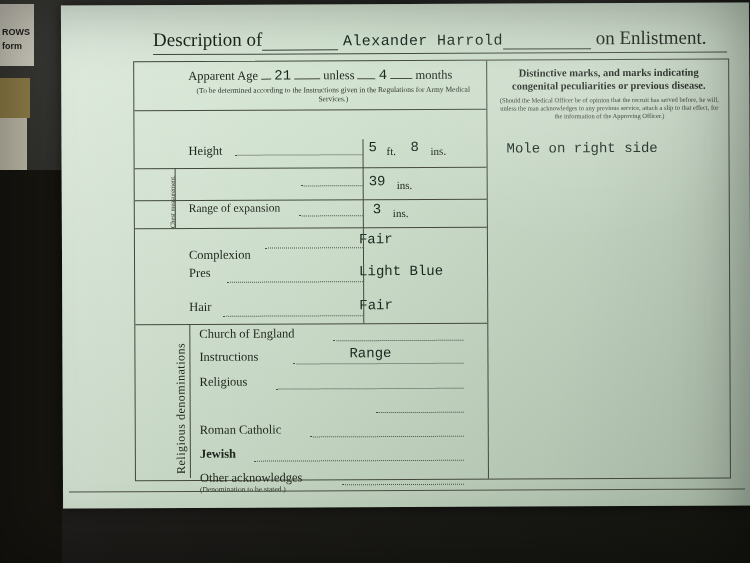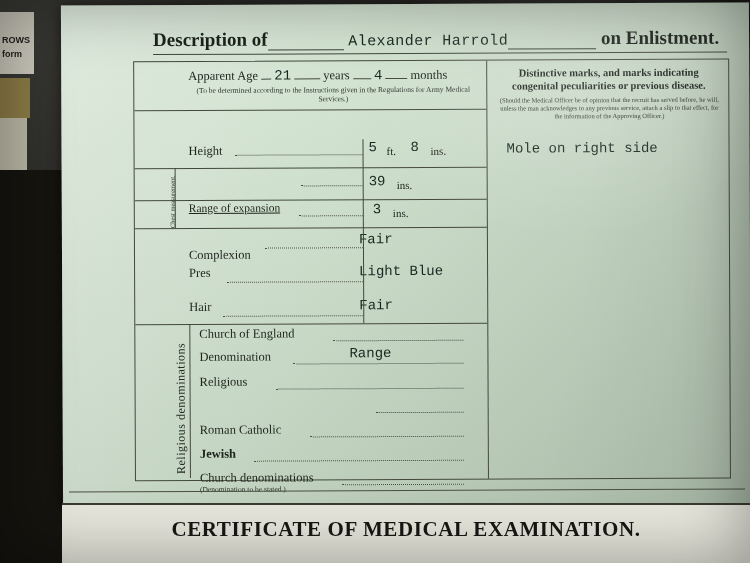--- a/index.html
+++ b/index.html
@@ -17,21 +17,21 @@
   }
   
   .bg-dark {
     position: absolute;
     inset: 0;
     background: linear-gradient(145deg, #3a3a36 0%, #201f1d 45%, #14140f 100%);
   }
   
   .left-strip-a {
     position: absolute;
-    left: 0; top: 12px; width: 34px; height: 62px;
+    left: 0; top: 4px; width: 34px; height: 62px;
     background: #c9c7ba;
   }
   .left-strip-a .ls-text {
     font-family: "Liberation Sans", sans-serif;
     font-size: 9px;
     color: #23211c;
     padding: 22px 2px 0 2px;
     line-height: 12px;
     font-weight: bold;
   }
@@ -89,21 +89,21 @@
   
   .heading {
     position: absolute;
     left: 92px;
     top: 24px;
     right: 24px;
     height: 26px;
     font-size: 19px;
     white-space: nowrap;
   }
-  .heading .lbl { font-size: 19px; font-weight: bold; }
+  .heading .lbl { font-size: 19px; }
   .heading .rule {
     display: inline-block;
     border-bottom: 1px solid #3a4238;
     height: 16px;
     vertical-align: bottom;
   }
   .name-written {
     font-family: "Liberation Mono", monospace;
     font-size: 15px;
     letter-spacing: 0.4px;
@@ -296,21 +296,21 @@
 
       <div class="frame">
         <div class="vdiv"></div>
 
         <div class="age-row">
           <div class="age-line">
             <span>Apparent Age</span>
             <span class="tiny-rule" style="width:10px"></span>
             <span class="age-val">21</span>
             <span class="tiny-rule" style="width:26px"></span>
-            <span>years</span>
+            <span>unless</span>
             <span class="tiny-rule" style="width:18px"></span>
             <span class="age-val">4</span>
             <span class="tiny-rule" style="width:22px"></span>
             <span>months</span>
           </div>
           <div class="age-note">(To be determined according to the Instructions given in the Regulations for Army Medical Services.)</div>
         </div>
 
         <div class="blk-height">
 
@@ -325,21 +325,21 @@
           <div class="sep-line" style="top:28px;"></div>
 
           <div class="mrow" style="height:32px">
             <span class="dots" style="left:166px; top:18px; width:62px;"></span>
             <span class="mval" style="left:234px; top:6px;">39</span>
             <span class="munit" style="left:262px; top:12px;">ins.</span>
           </div>
           <div class="sep-line" style="top:60px;"></div>
 
           <div class="mrow" style="height:28px">
-            <span class="mlabel" style="top:2px; font-size:11.5px;text-decoration:underline;">Range of expansion</span>
+            <span class="mlabel" style="top:2px; font-size:11.5px;">Range of expansion</span>
             <span class="dots" style="left:164px; top:16px; width:64px;"></span>
             <span class="mval" style="left:238px; top:2px;">3</span>
             <span class="munit" style="left:258px; top:8px;">ins.</span>
           </div>
           <div class="sep-line" style="top:88px;"></div>
 
           <div class="vline-sub" style="left:228px; top:0px; height:88px;"></div>
           <div class="vline-sub" style="left:40px; top:28px; height:60px;"></div>
           <div class="rot-label" style="left:34px; top:88px;">Chest measurement.</div>
         </div>
@@ -367,54 +367,51 @@
 
         <div style="position:absolute; left:0; top:262px; width:352px; height:154px;">
           <div class="vline-sub" style="left:54px; top:0; height:154px;"></div>
           <div class="rel-rot" style="left:38px; top:150px;">Religious denominations</div>
 
           <div class="mrow" style="height:23px">
             <span class="mlabel" style="left:64px; top:3px;">Church of England</span>
             <span class="dots" style="left:198px; top:17px; width:130px;"></span>
           </div>
           <div class="mrow" style="height:25px">
-            <span class="mlabel" style="left:64px; top:3px;">Denomination</span>
+            <span class="mlabel" style="left:64px; top:3px;">Instructions</span>
             <span class="dots" style="left:158px; top:17px; width:170px;"></span>
             <span class="mval" style="left:214px; top:-1px;">Range</span>
           </div>
           <div class="mrow" style="height:24px">
             <span class="mlabel" style="left:64px; top:3px;">Religious</span>
             <span class="dots" style="left:140px; top:17px; width:188px;"></span>
           </div>
           <div class="mrow" style="height:24px">
             <span class="dots" style="left:240px; top:17px; width:88px;"></span>
           </div>
           <div class="mrow" style="height:24px">
             <span class="mlabel" style="left:64px; top:3px;">Roman Catholic</span>
             <span class="dots" style="left:174px; top:17px; width:154px;"></span>
           </div>
           <div class="mrow" style="height:24px">
             <span class="mlabel" style="left:64px; top:3px;font-weight:bold;">Jewish</span>
             <span class="dots" style="left:118px; top:17px; width:210px;"></span>
           </div>
           <div class="mrow" style="height:24px">
-            <span class="mlabel" style="left:64px; top:3px;">Church denominations</span>
+            <span class="mlabel" style="left:64px; top:3px;">Other acknowledges</span>
             <span class="dots" style="left:206px; top:17px; width:122px;"></span>
             <span style="position:absolute; left:64px; top:17px; font-size:7.5px; color:#2b3329;">(Denomination to be stated.)</span>
           </div>
         </div>
 
         <div class="rhead">Distinctive marks, and marks indicating congenital peculiarities or previous disease.</div>
         <div class="rnote">(Should the Medical Officer be of opinion that the recruit has served before, he will, unless the man acknowledges to any previous service, attach a slip to that effect, for the information of the Approving Officer.)</div>
         <div class="rmark">Mole on right side</div>
       </div>
 
       <div class="card-bottom-rule"></div>
       <div class="glare"></div>
     </div>
   </div>
 
-  <div class="bottom-band">
-    <div class="bottom-title">CERTIFICATE OF MEDICAL EXAMINATION.</div>
-  </div>
 
   <div class="vignette"></div>
 </div>
 
 </body></html>

